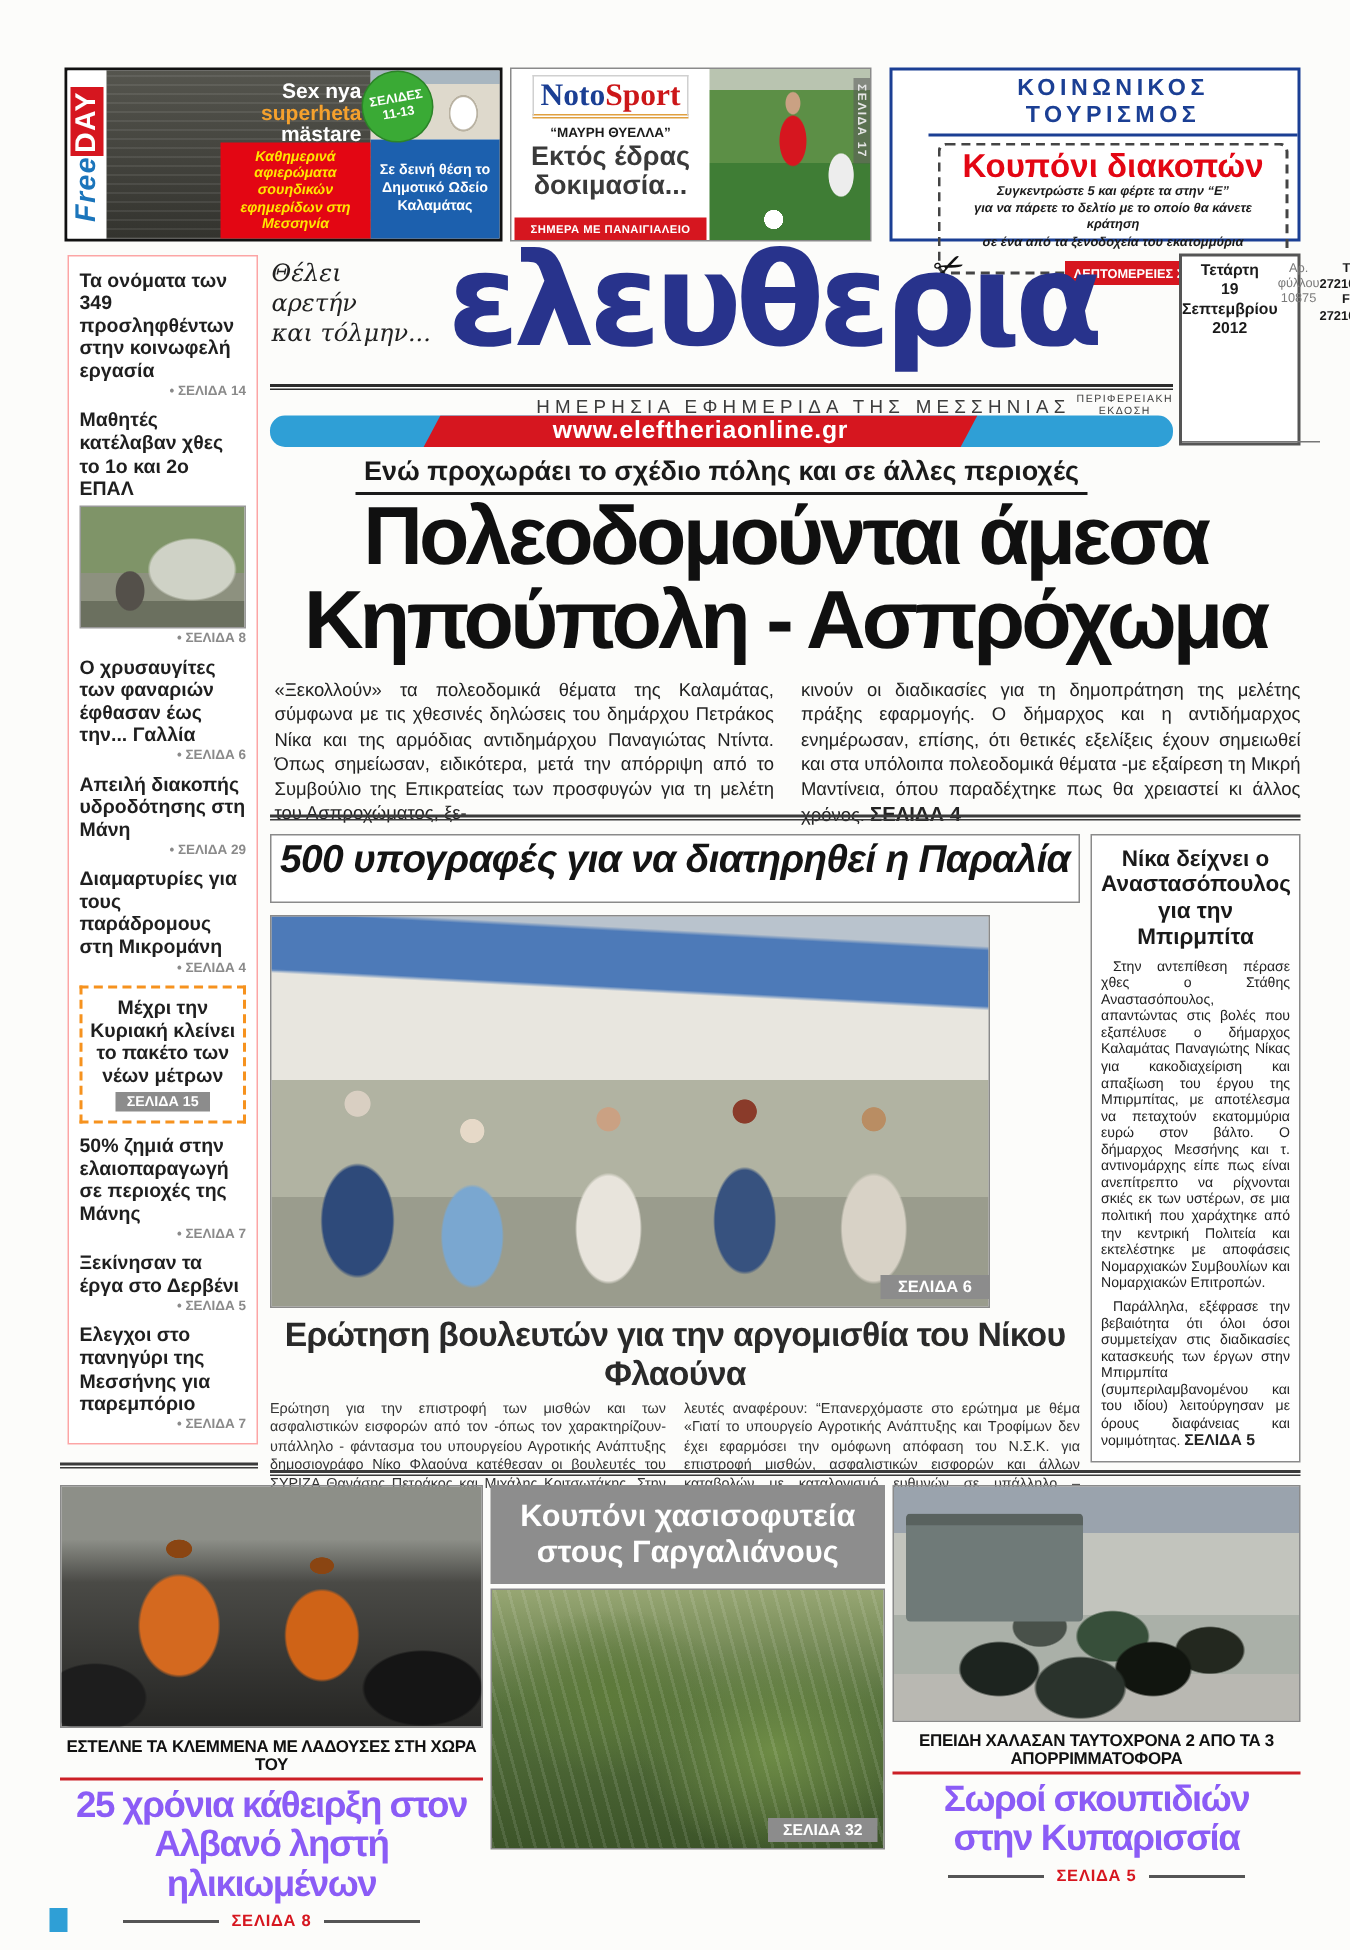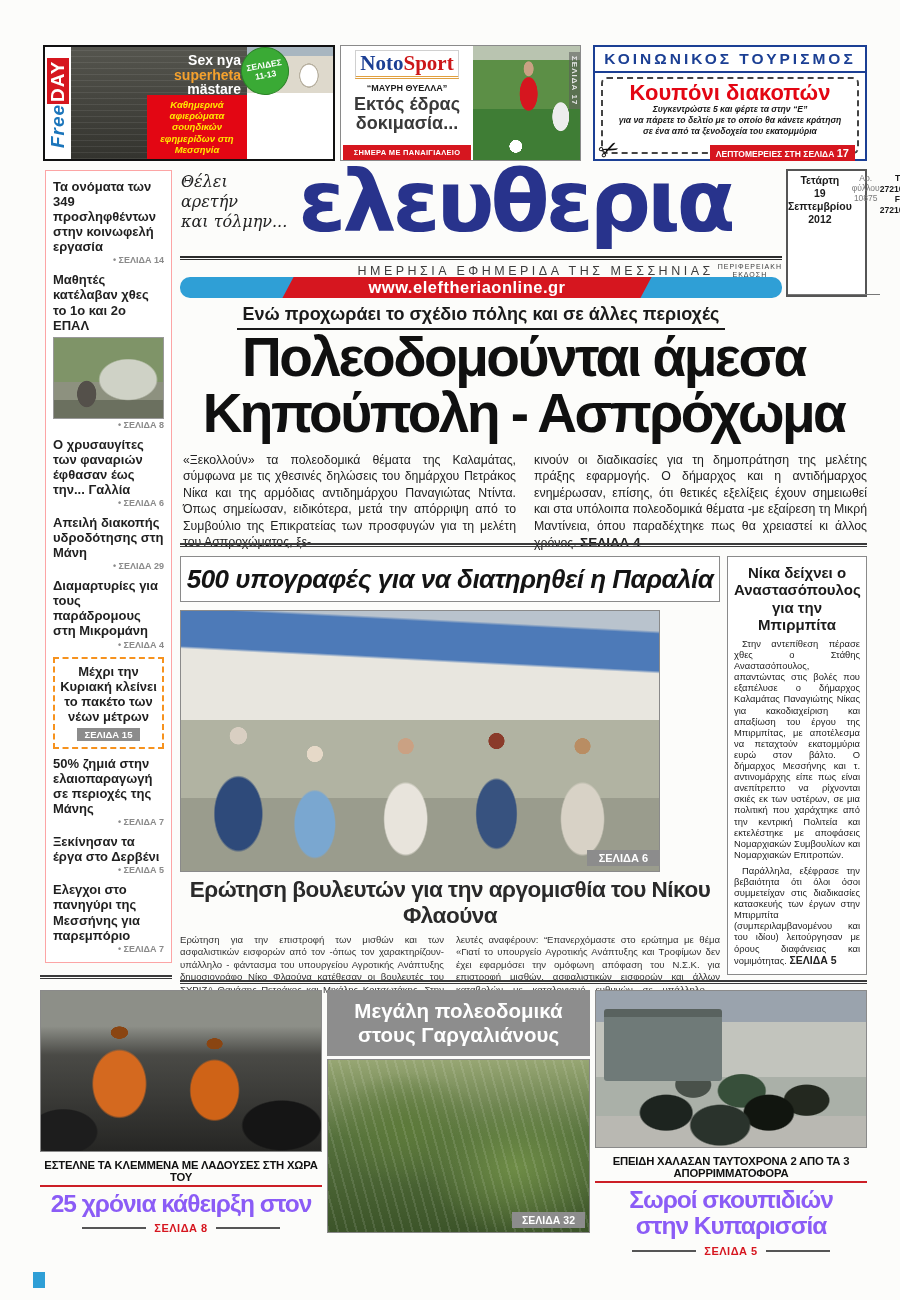--- a/index.html
+++ b/index.html
@@ -47,21 +47,21 @@
     text-align:center;padding:3px 0;letter-spacing:.3px;}
   .ns-photo{flex:1;position:relative;background:
     radial-gradient(9px 9px at 40% 88%, #fff 70%, transparent 72%),
     radial-gradient(15px 28px at 52% 42%, #d6161f 58%, transparent 62%),
     radial-gradient(8px 12px at 52% 20%, #caa183 58%, transparent 66%),
     radial-gradient(14px 24px at 82% 62%, #ededed 58%, transparent 62%),
     linear-gradient(180deg,#b9c4b0 0 12%, #5c8f46 12% 55%, #3f7d35 55% 100%);}
   .ns-pageref{position:absolute;right:0;top:6px;writing-mode:vertical-rl;color:#e5e5e5;background:rgba(90,90,90,.55);
     font-size:8px;font-weight:bold;letter-spacing:1px;padding:4px 1px;}
 
-  .coupon{left:593px;top:45px;width:274px;height:116px;border:2px solid #1b3f94;background:#fff;box-sizing:border-box;}
+  .coupon{left:593px;top:45px;width:274px;height:116px;border:2px solid #1b3f94;background:#fff;box-sizing:border-box;padding-left:24px;}
   .cp-header{color:#1b3f94;font-weight:bold;font-size:15.5px;letter-spacing:3px;text-align:center;
     border-bottom:2px solid #1b3f94;padding:3px 0;}
   .cp-body{position:relative;margin:4px 6px 0;border:2px dashed #444;border-radius:6px;text-align:center;
     padding:2px 4px 14px;}
   .cp-title{color:#e30613;font-weight:bold;font-size:22px;line-height:1.05;}
   .cp-line{font-size:8.6px;font-weight:bold;font-style:italic;line-height:1.3;}
   .cp-scissors{position:absolute;left:-4px;bottom:-12px;font-size:24px;transform:rotate(-25deg);color:#111;}
   .cp-foot{position:absolute;right:2px;bottom:-9px;background:#d6161f;color:#fff;font-weight:bold;font-size:8.5px;
     padding:2px 6px;}
   .cp-foot b{font-size:11px;}
@@ -107,21 +107,21 @@
   .lead-head{left:180px;top:329px;width:687px;text-align:center;font-weight:bold;font-size:55px;
     letter-spacing:-2.5px;line-height:1.02;color:#101010;}
   .lead-body{left:183px;top:452px;width:684px;display:flex;gap:18px;}
   .lead-body .col{flex:1;font-size:12.3px;line-height:1.34;text-align:justify;color:#222;}
   .lead-body b{font-size:13.5px;white-space:nowrap;}
   .drule{height:4px;border-top:2px solid #3a3a3a;border-bottom:1px solid #3a3a3a;box-sizing:border-box;}
   .rule-lead{left:180px;top:543px;width:687px;}
 
   
   .par-headbox{left:180px;top:556px;width:540px;height:46px;border:1px solid #8a8a8a;box-sizing:border-box;
-    display:flex;align-items:center;justify-content:center;background:#fff;}
+    display:flex;justify-content:center;background:#fff;}
   .par-head{font-style:italic;font-weight:bold;font-size:26px;color:#141414;letter-spacing:-.5px;}
   .par-photo{left:180px;top:610px;width:480px;height:262px;border:1px solid #8a8a8a;box-sizing:border-box;background:
     linear-gradient(3deg, transparent 0 78%, #4d7ab8 79% 92%, transparent 93%) ,
     radial-gradient(40px 62px at 12% 78%, #2e4a7a 58%, transparent 62%),
     radial-gradient(14px 14px at 12% 48%, #d9cfc2 60%, transparent 64%),
     radial-gradient(34px 56px at 28% 82%, #7aa7d0 58%, transparent 62%),
     radial-gradient(13px 13px at 28% 55%, #e6d9c8 60%, transparent 64%),
     radial-gradient(36px 60px at 47% 80%, #e8e4dc 58%, transparent 62%),
     radial-gradient(13px 13px at 47% 52%, #caa183 60%, transparent 64%),
     radial-gradient(34px 58px at 66% 78%, #37527f 58%, transparent 62%),
@@ -202,20 +202,21 @@
     <div class="fd-swed">
       <div class="w">Sex nya</div>
       <div class="o">superheta</div>
       <div class="w">mästare</div>
     </div>
     <div class="fd-sub">KLART: DET BLIR NYA</div>
     <div class="fd-rednote">Καθημερινά αφιερώματα σουηδικών εφημερίδων στη Μεσσηνία</div>
   </div>
   <div class="fd-blue">
     <div class="fd-odeio-photo"></div>
+    <div class="fd-bluenote">Σε δεινή θέση το Δημοτικό Ωδείο Καλαμάτας</div>
   </div>
   <div class="fd-circle">
     <span>ΣΕΛΙΔΕΣ</span>
     <span>11-13</span>
   </div>
 </div>
 
 <div class="abs notosport">
   <div class="ns-left">
     <div class="ns-logo">
@@ -367,31 +368,32 @@
 <div class="abs drule rule-sb"></div>
 <div class="abs drule rule-mid"></div>
 
 <div class="abs bp bl-panel">
   <div class="b-photo bl-photo"></div>
   <div class="kick-row">
     <span class="kick">ΕΣΤΕΛΝΕ ΤΑ ΚΛΕΜΜΕΝΑ ΜΕ ΛΑΔΟΥΣΕΣ ΣΤΗ ΧΩΡΑ ΤΟΥ</span>
   </div>
   <div class="b-head">
     <div>25 χρόνια κάθειρξη στον</div>
+    <div>Αλβανό ληστή ηλικιωμένων</div>
   </div>
   <div class="pr-row">
     <div class="pr-line"></div>
     <span class="pr-text">ΣΕΛΙΔΑ 8</span>
     <div class="pr-line"></div>
   </div>
 </div>
 
 <div class="abs bp bm-panel">
   <div class="bm-title">
-    <div>Μεγάλη πολεοδομικά</div>
+    <div>Κουπόνι χασισοφυτεία</div>
     <div>στους Γαργαλιάνους</div>
   </div>
   <div class="b-photo bm-photo">
     <div class="bm-badge">ΣΕΛΙΔΑ 32</div>
   </div>
 </div>
 
 <div class="abs bp br-panel">
   <div class="b-photo br-photo">
     <div class="br-dumpster"></div>

